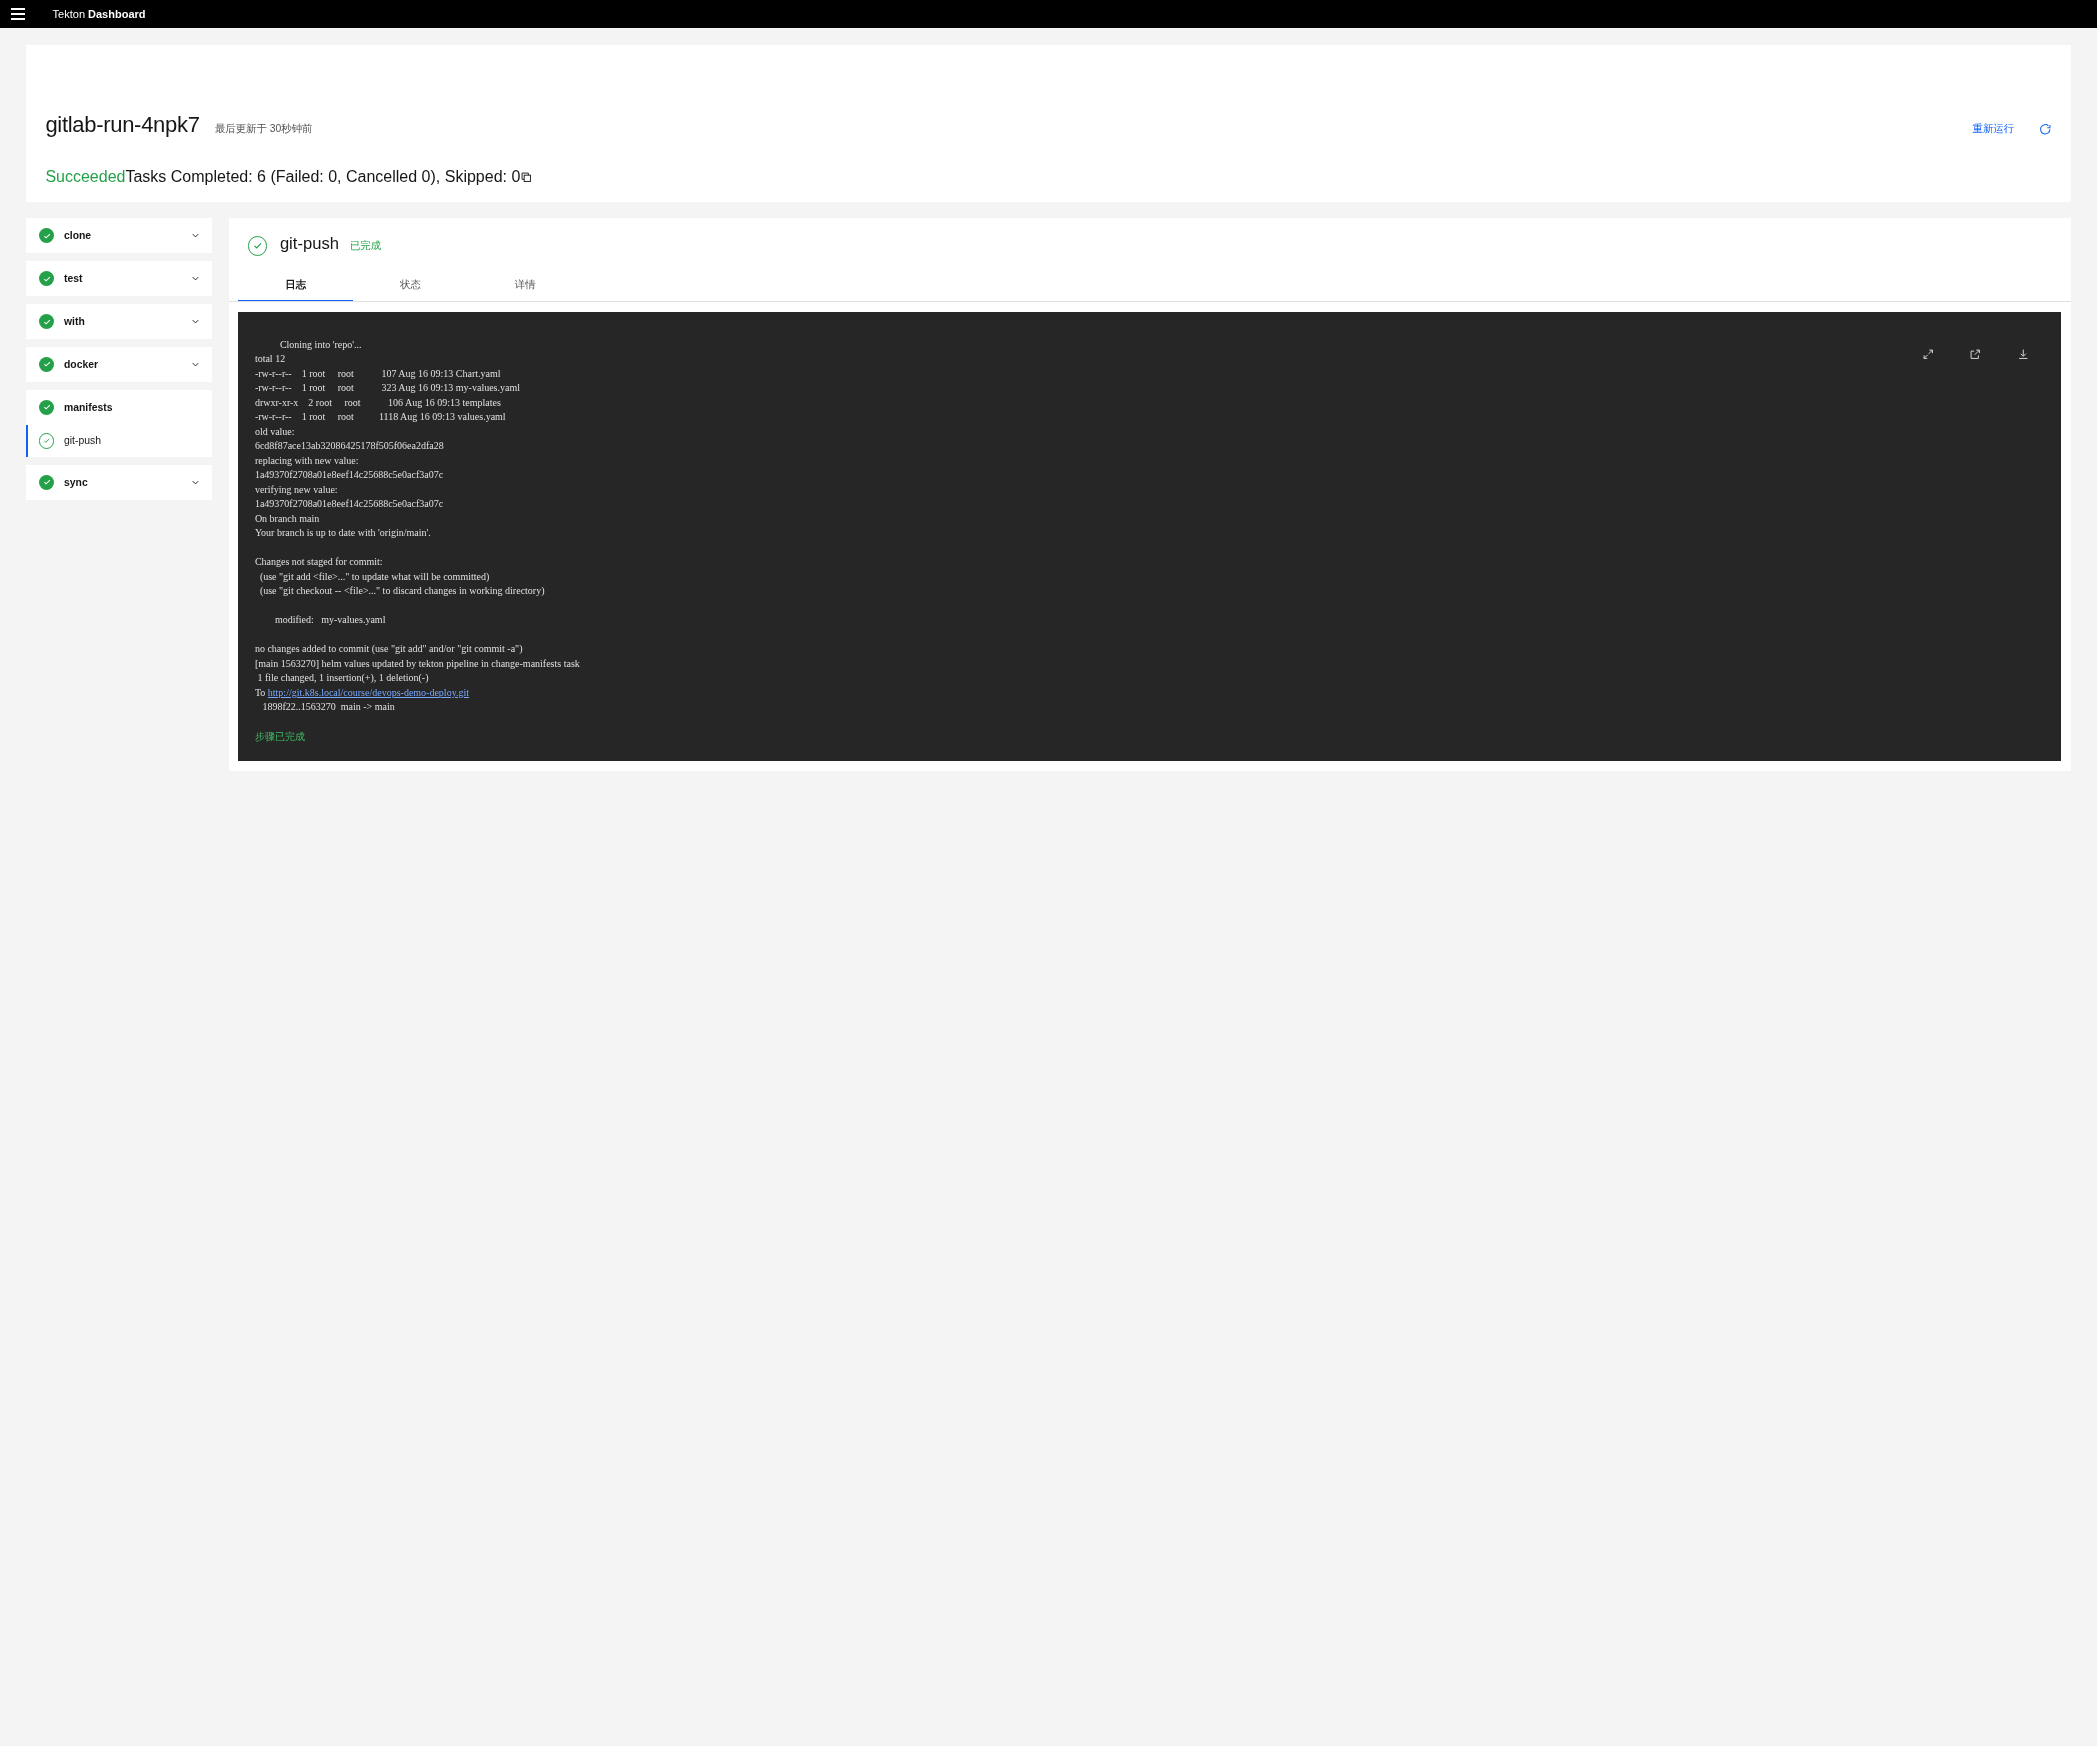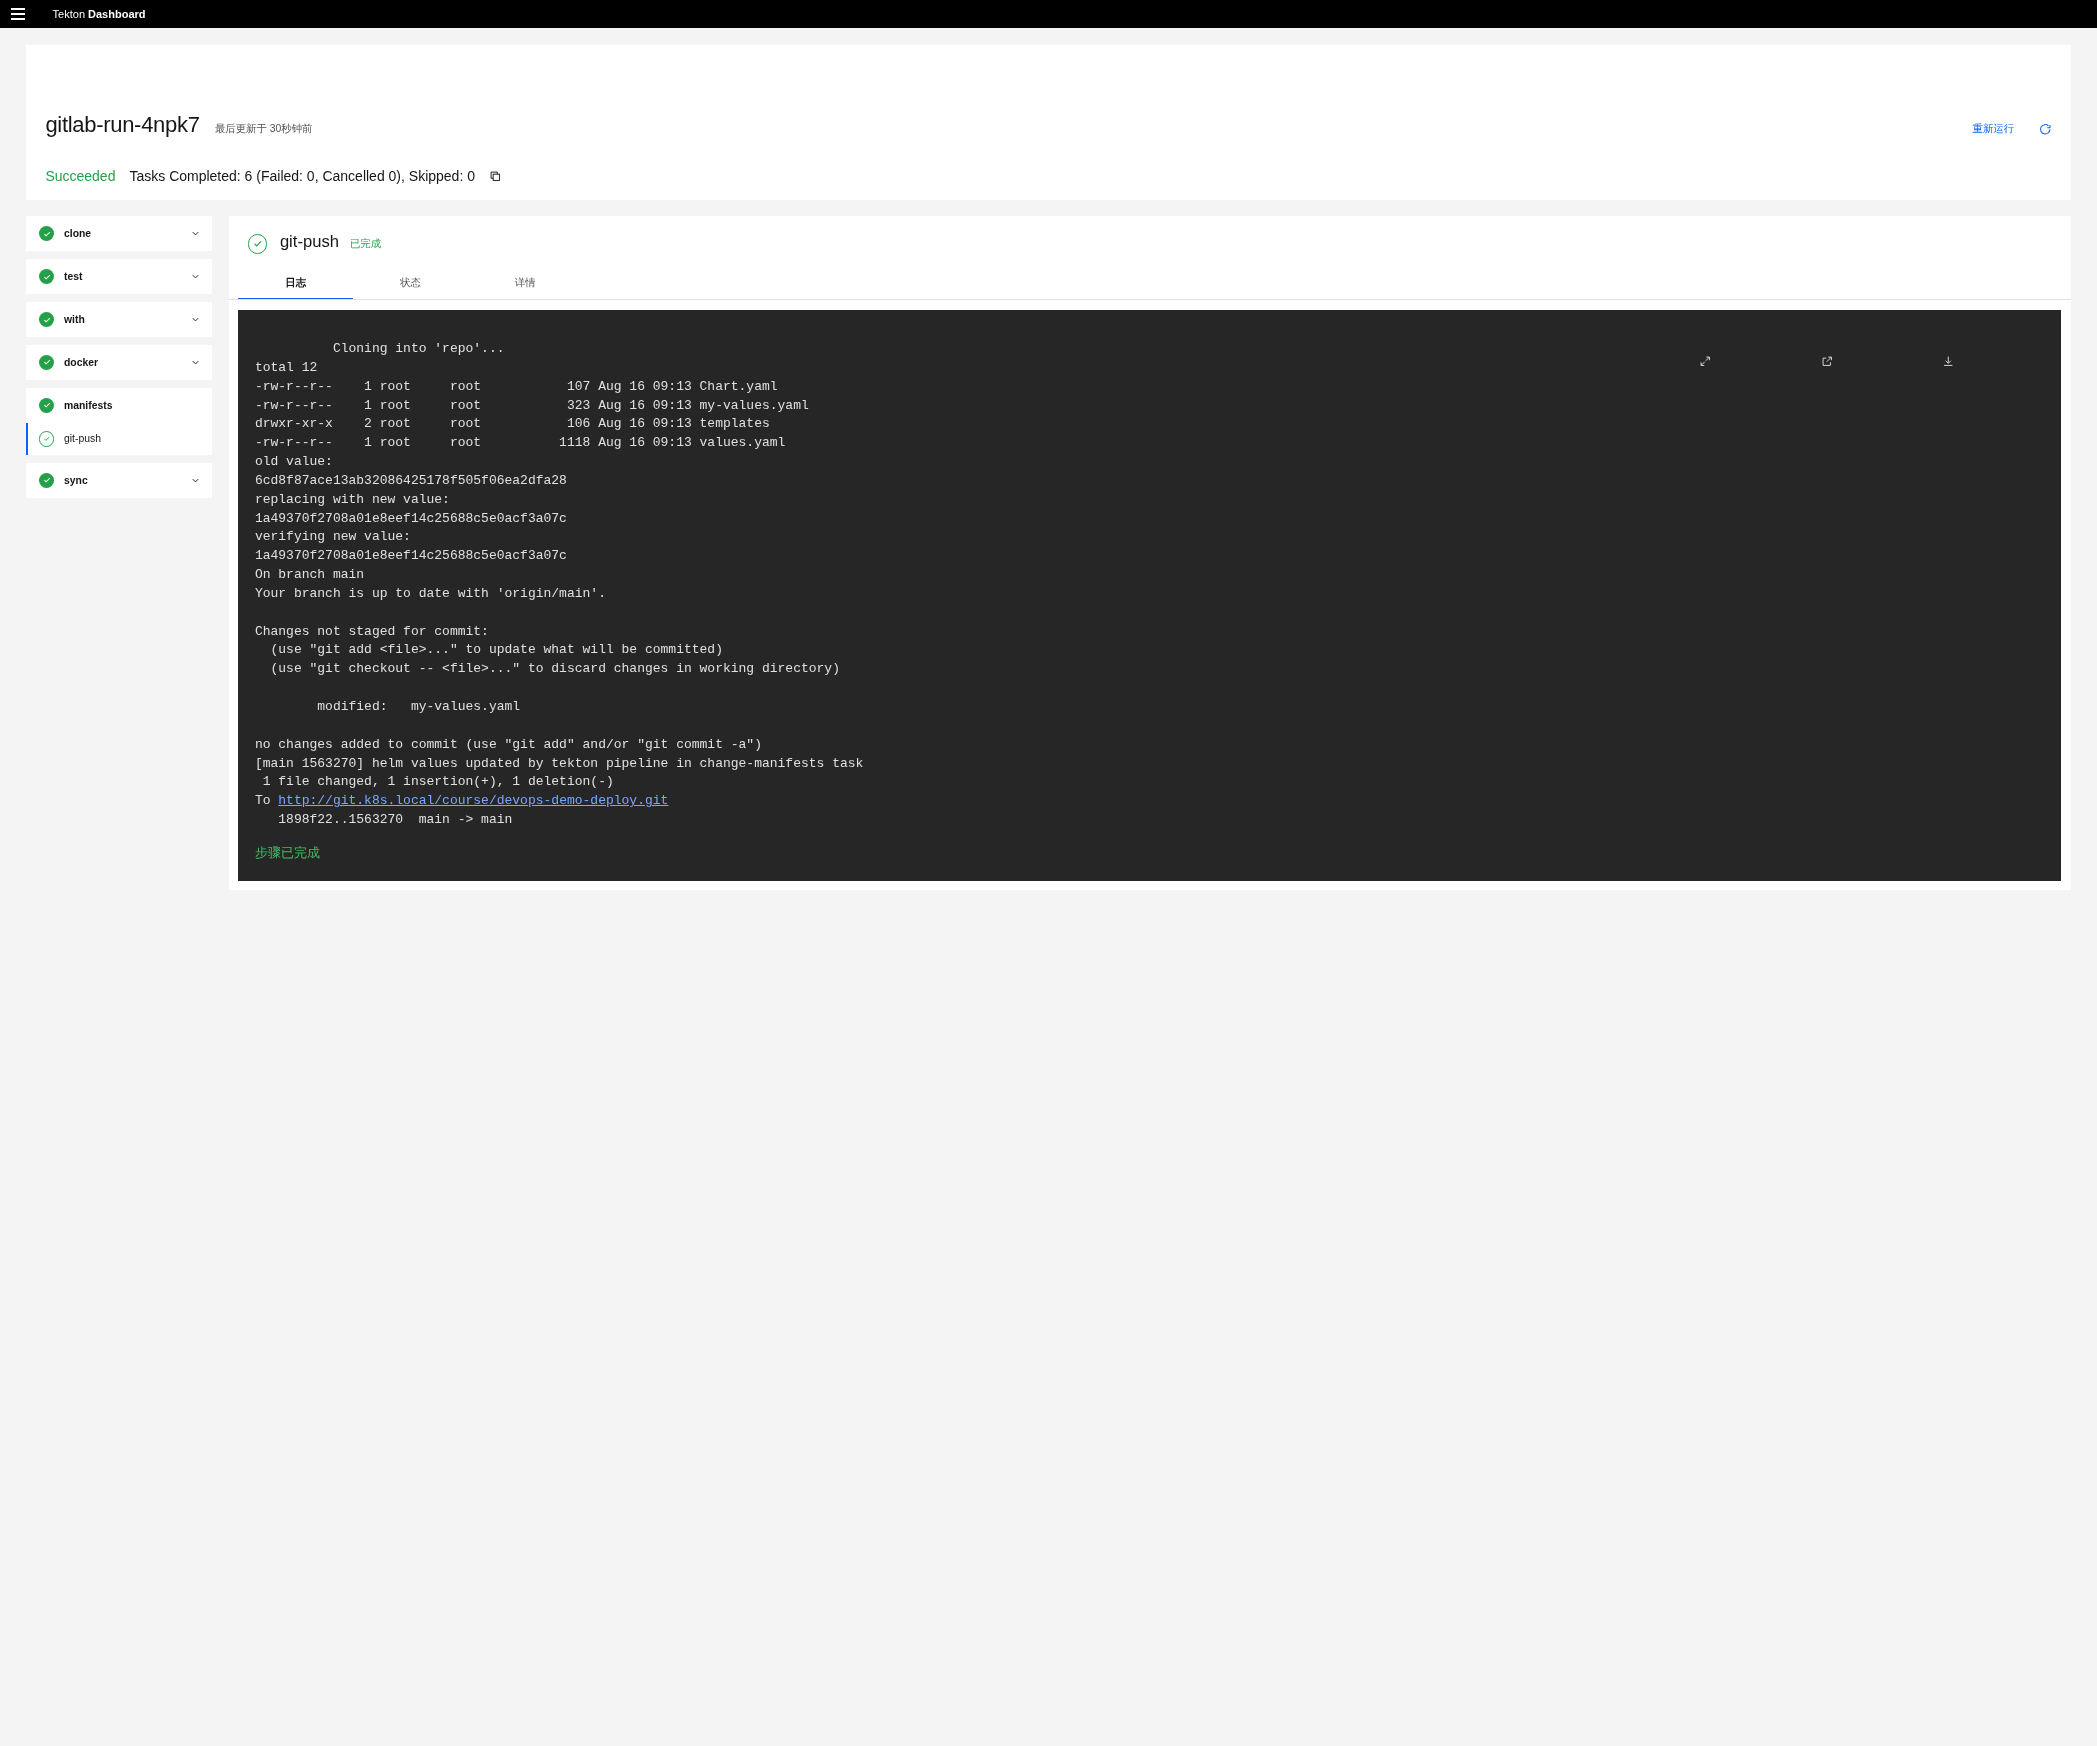--- a/index.html
+++ b/index.html
@@ -32,21 +32,21 @@
   .header-card {
     background: #fff;
     margin: 16.6px 26px 0 26px;
     padding: 19.4px 19.4px 15.3px 19.4px;
   }
   .title-row { display: flex; align-items: baseline; justify-content: space-between; }
   .title-left { display: flex; align-items: baseline; gap: 15.3px; flex-wrap: wrap; }
   .run-title { font-size: 22px; font-weight: 400; letter-spacing: -0.3px; margin-top: 48px; }
   .updated { color: #525252; font-size: 10.4px; }
   .rerun { color: #0f62fe; font-size: 10.4px; display: flex; align-items: center; gap: 25px; cursor: pointer; }
-  .status-row { margin-top: 30.5px; display: flex; align-items: center; gap: 14px; font-size: 14px; }
+  .status-row { margin-top: 30.5px; display: flex; align-items: center; gap: 0; font-size: 16px; }
   .succeeded { color: #24a148; }
   .status-text { color: #161616; }
   .copy-icon { cursor: pointer; }
 
   .content { display: flex; gap: 16.6px; padding: 16.6px 26px 26px 26px; align-items: flex-start; }
   .sidebar { width: 186px; flex: none; display: flex; flex-direction: column; gap: 8.3px; }
   .task-item {
     background: #fff;
     padding: 9.7px 11px;
     display: flex; align-items: center;
@@ -107,22 +107,22 @@
   .tab.active {
     color: #161616;
     font-weight: 600;
     border-bottom: 1.4px solid #0f62fe;
   }
 
   .log-container { padding: 9.7px;}
   .log {
     background: #262626;
     color: #e0e0e0;
-    font-family: Liberation Mono, monospace;
-    font-size: 13px;
+    font-family: Liberation Serif, serif;
+    font-size: 10px;
     line-height: 1.45;
     padding: 11px 16.6px 16.6px 16.6px;
     position: relative;
     white-space: pre;
     overflow-x: auto;
   }
   .log-toolbar {
     position: absolute; top: 7px; right: 9.7px;
     display: flex; gap: 12.5px;
   }

